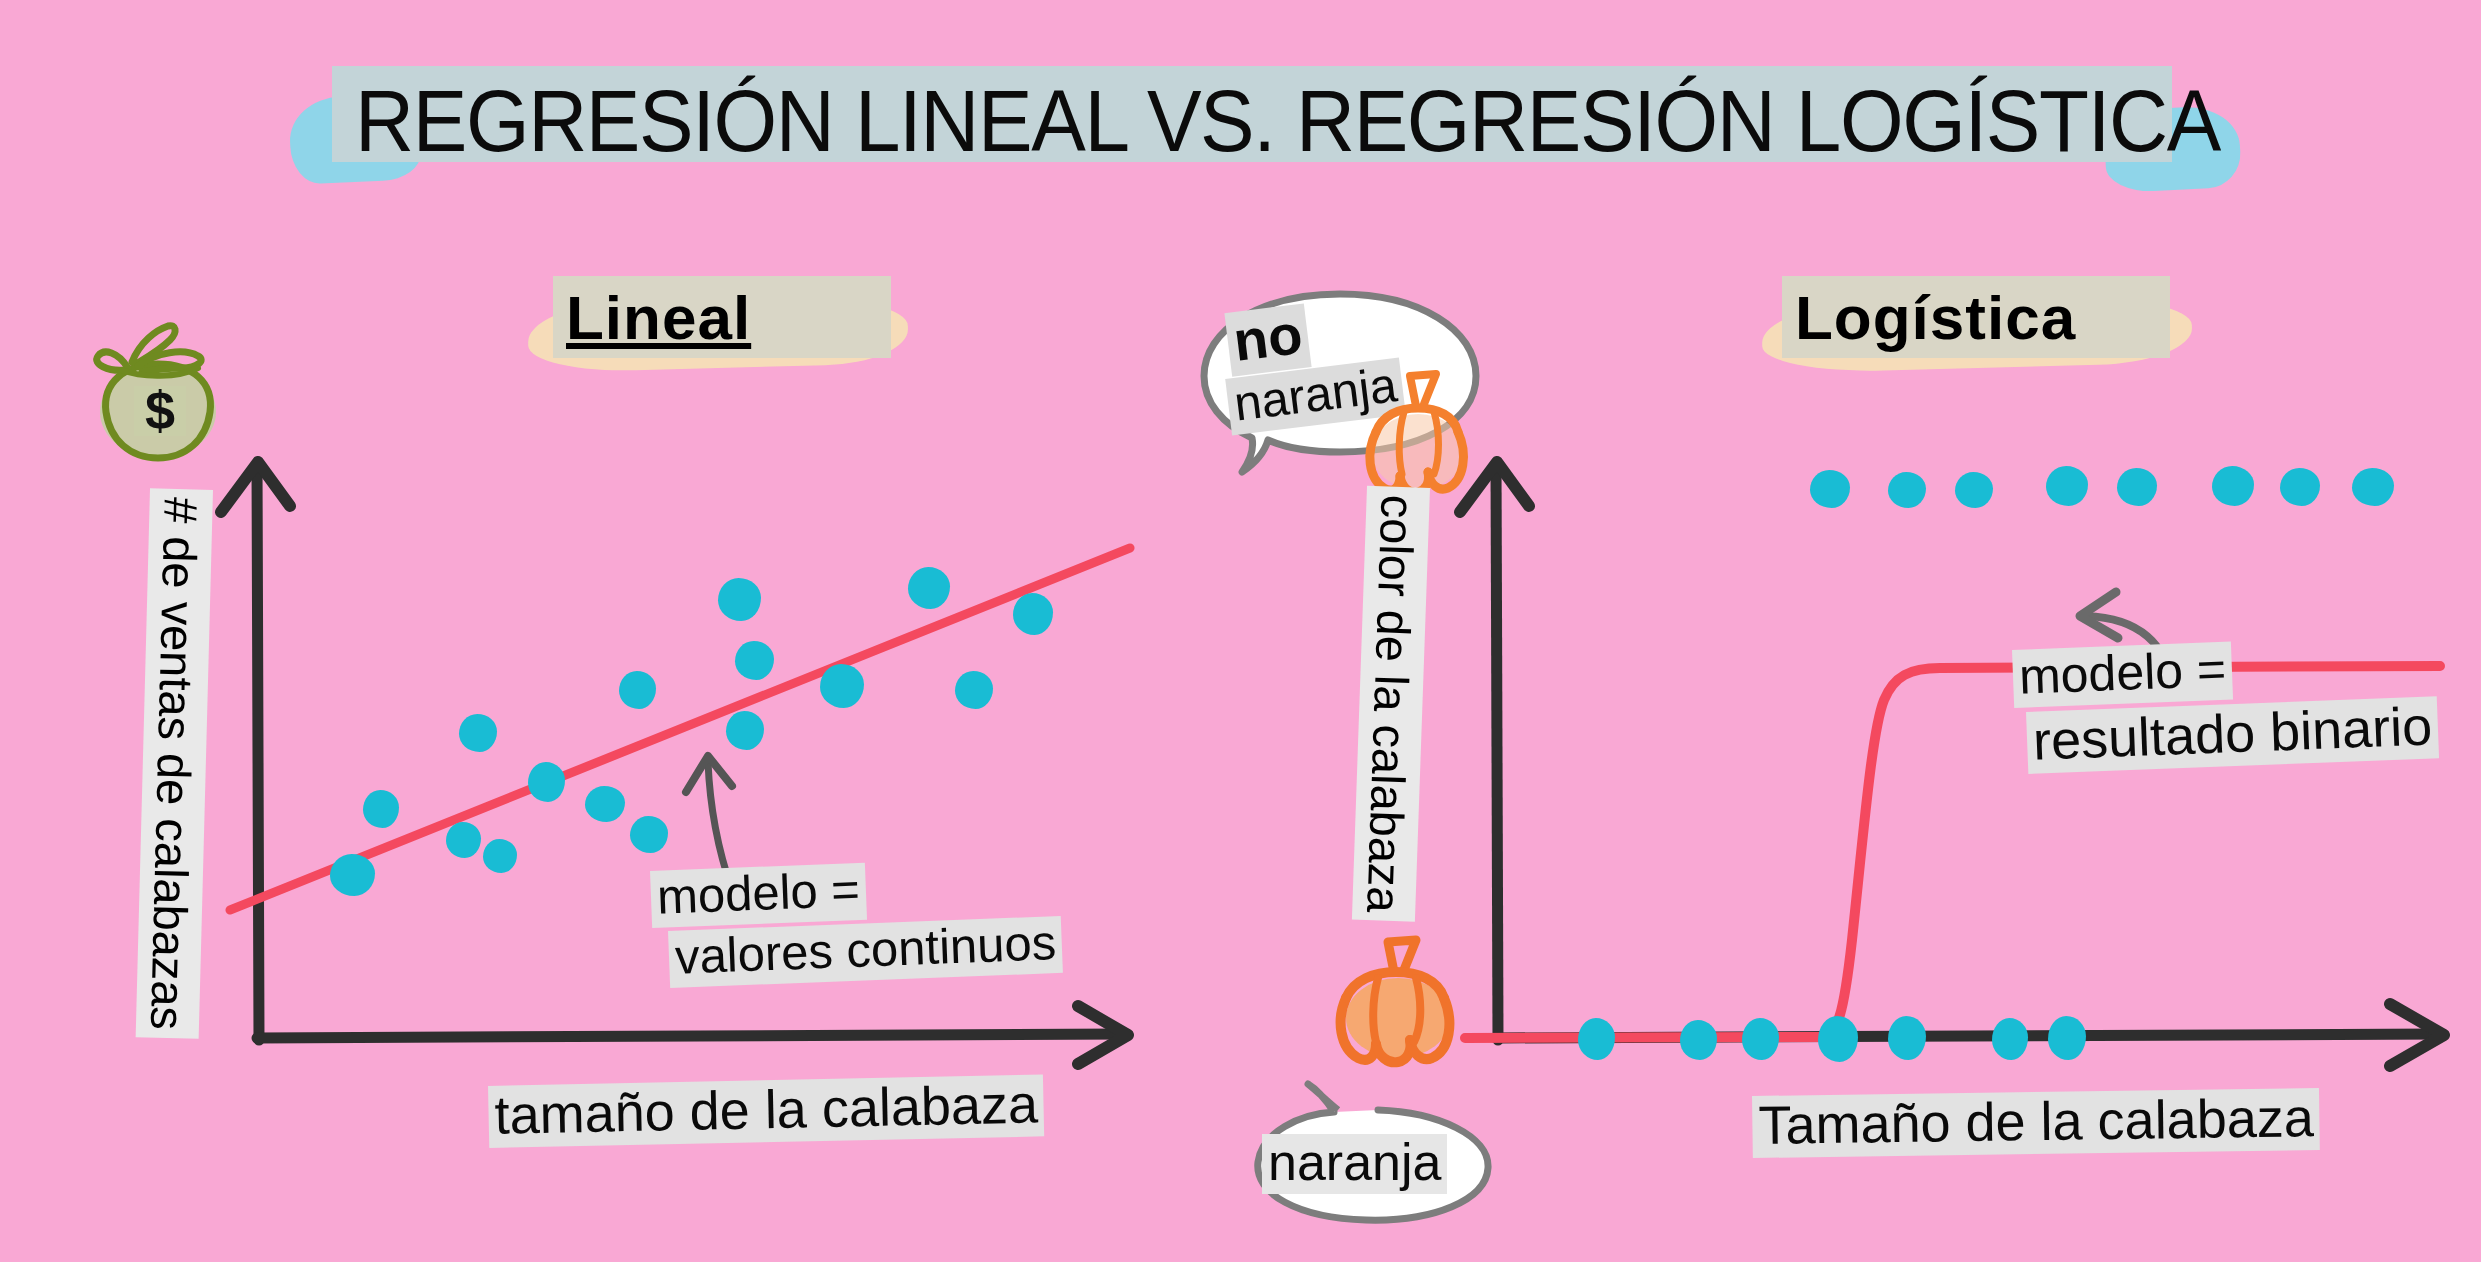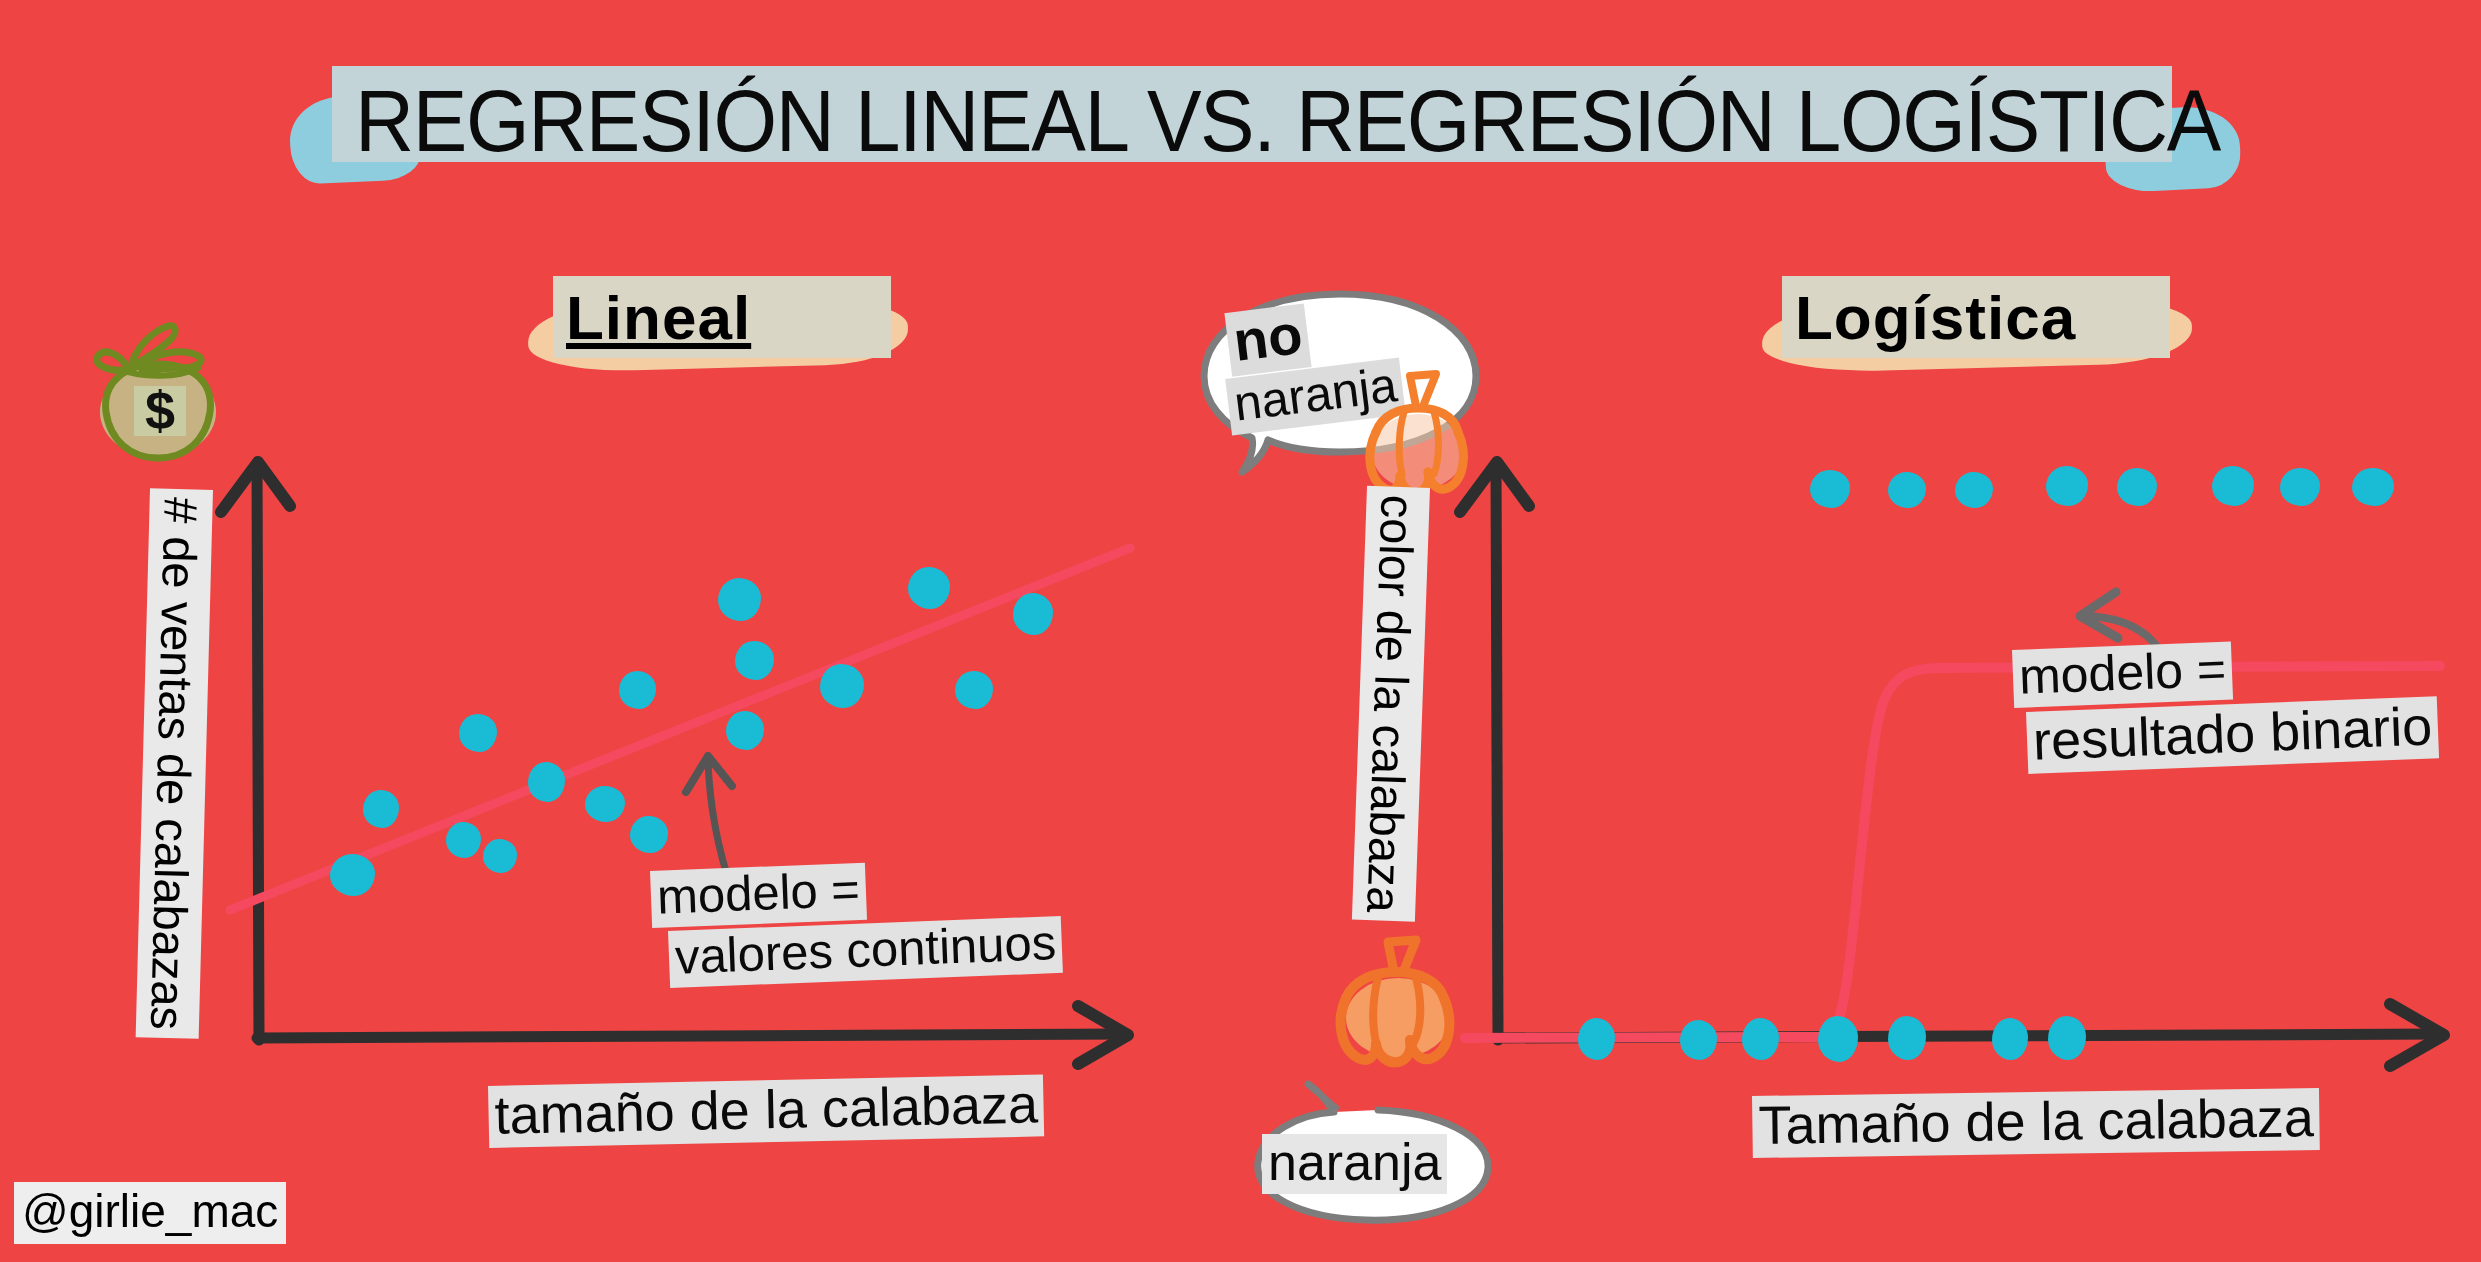--- a/index.html
+++ b/index.html
@@ -4,21 +4,21 @@
 <style>
   html, body {
     margin: 0;
     padding: 0;
     background: #ffffff;
   }
   #canvas {
     position: relative;
     width: 2481px;
     height: 1262px;
-    background: #ef4444;
+    background: #f9a8d4;
     overflow: hidden;
     font-family: "Liberation Sans", sans-serif;
     -webkit-font-smoothing: antialiased;
   }
 
   
   #title-band {
     position: absolute;
     left: 332px;
     top: 66px;
@@ -285,15 +285,14 @@
     <path d="M126 32 L90 56 L128 78" stroke="#6a6a6a" stroke-width="9" fill="none" stroke-linecap="round" stroke-linejoin="round"></path>
   </svg>
 
   <div class="hl narrow" style="left:2012px;top:650px;font-size:50px;transform:rotate(-2.2deg);">modelo =</div>
   <div class="hl narrow" style="left:2026px;top:712px;font-size:54px;transform:rotate(-2.2deg);">resultado binario</div>
 
   <div class="vlabel" style="left:1430px;top:488px;font-size:47px;transform:rotate(90deg) rotate(2deg);">color de la calabaza</div>
 
   <div class="hl narrow" style="left:1752px;top:1096px;font-size:54px;transform:rotate(-0.8deg);">Tamaño de la calabaza</div>
 
-  <div id="watermark">@girlie_mac</div>
 
 </div>
 
 </body></html>

